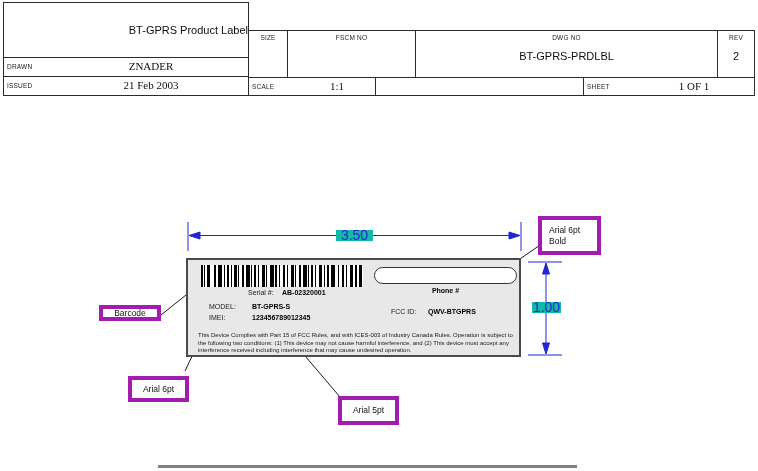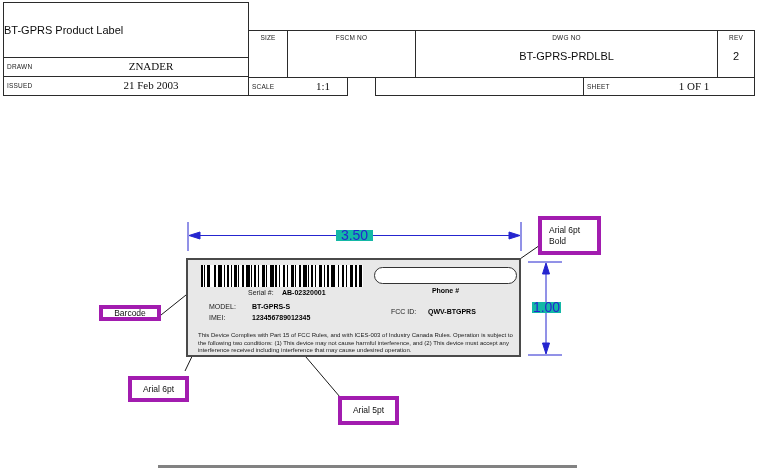--- a/index.html
+++ b/index.html
@@ -4,21 +4,21 @@
 <style>
   html,body { margin:0; padding:0; background:#ffffff; }
   .canvas {
     position:relative; width:758px; height:471px; background:#ffffff;
     font-family:"Liberation Sans", sans-serif; color:#111; overflow:hidden;
   }
   
   .c { position:absolute; border:1px solid #2b2b2b; box-sizing:border-box; background:#fff; }
   .sm { font-size:6.5px; letter-spacing:.2px; color:#222; white-space:nowrap; }
   .val { font-size:11px; color:#0d0d0d; white-space:nowrap; }
-  .tb-title { display:flex; align-items:center; justify-content:flex-start; }
+  .tb-title { display:flex; align-items:center; justify-content:flex-end; }
   .row-cell .sm { position:absolute; left:3px; top:5px; }
   .row-cell .val { position:absolute; left:52px; right:2px; text-align:center; top:2px;font-family:Liberation Serif, serif; }
   .hdr-cell .sm { position:absolute; top:3px; left:0; right:0; text-align:center; }
   .hdr-cell .val { position:absolute; top:19px; left:0; right:0; text-align:center; }
   
   .plabel {
     position:absolute; left:186px; top:258px; width:335px; height:99px;
     background:#e8e8e8; border:2px solid #4a4a4a; box-sizing:border-box;
   }
   .plabel .t7  { position:absolute; font-size:7px; color:#1a1a1a; white-space:nowrap; }
@@ -81,21 +81,21 @@
   <div class="c hdr-cell" style="left:415px; top:30px; width:303px; height:48px;">
     <span class="sm">DWG NO</span>
     <span class="val">BT-GPRS-PRDLBL</span>
   </div>
 
   <div class="c hdr-cell" style="left:717px; top:30px; width:38px; height:48px;">
     <span class="sm">REV</span>
     <span class="val">2</span>
   </div>
 
-  <div class="c row-cell" style="left:248px; top:77px; width:100px; height:19px;">
+  <div class="c row-cell" style="left:248px; top:77px; width:128px; height:19px;">
     <span class="sm">SCALE</span>
     <span class="val">1:1</span>
   </div>
 
   <div class="c" style="left:375px; top:77px; width:209px; height:19px;"></div>
 
   <div class="c row-cell" style="left:583px; top:77px; width:172px; height:19px;">
     <span class="sm">SHEET</span>
     <span class="val">1 OF 1</span>
   </div>

